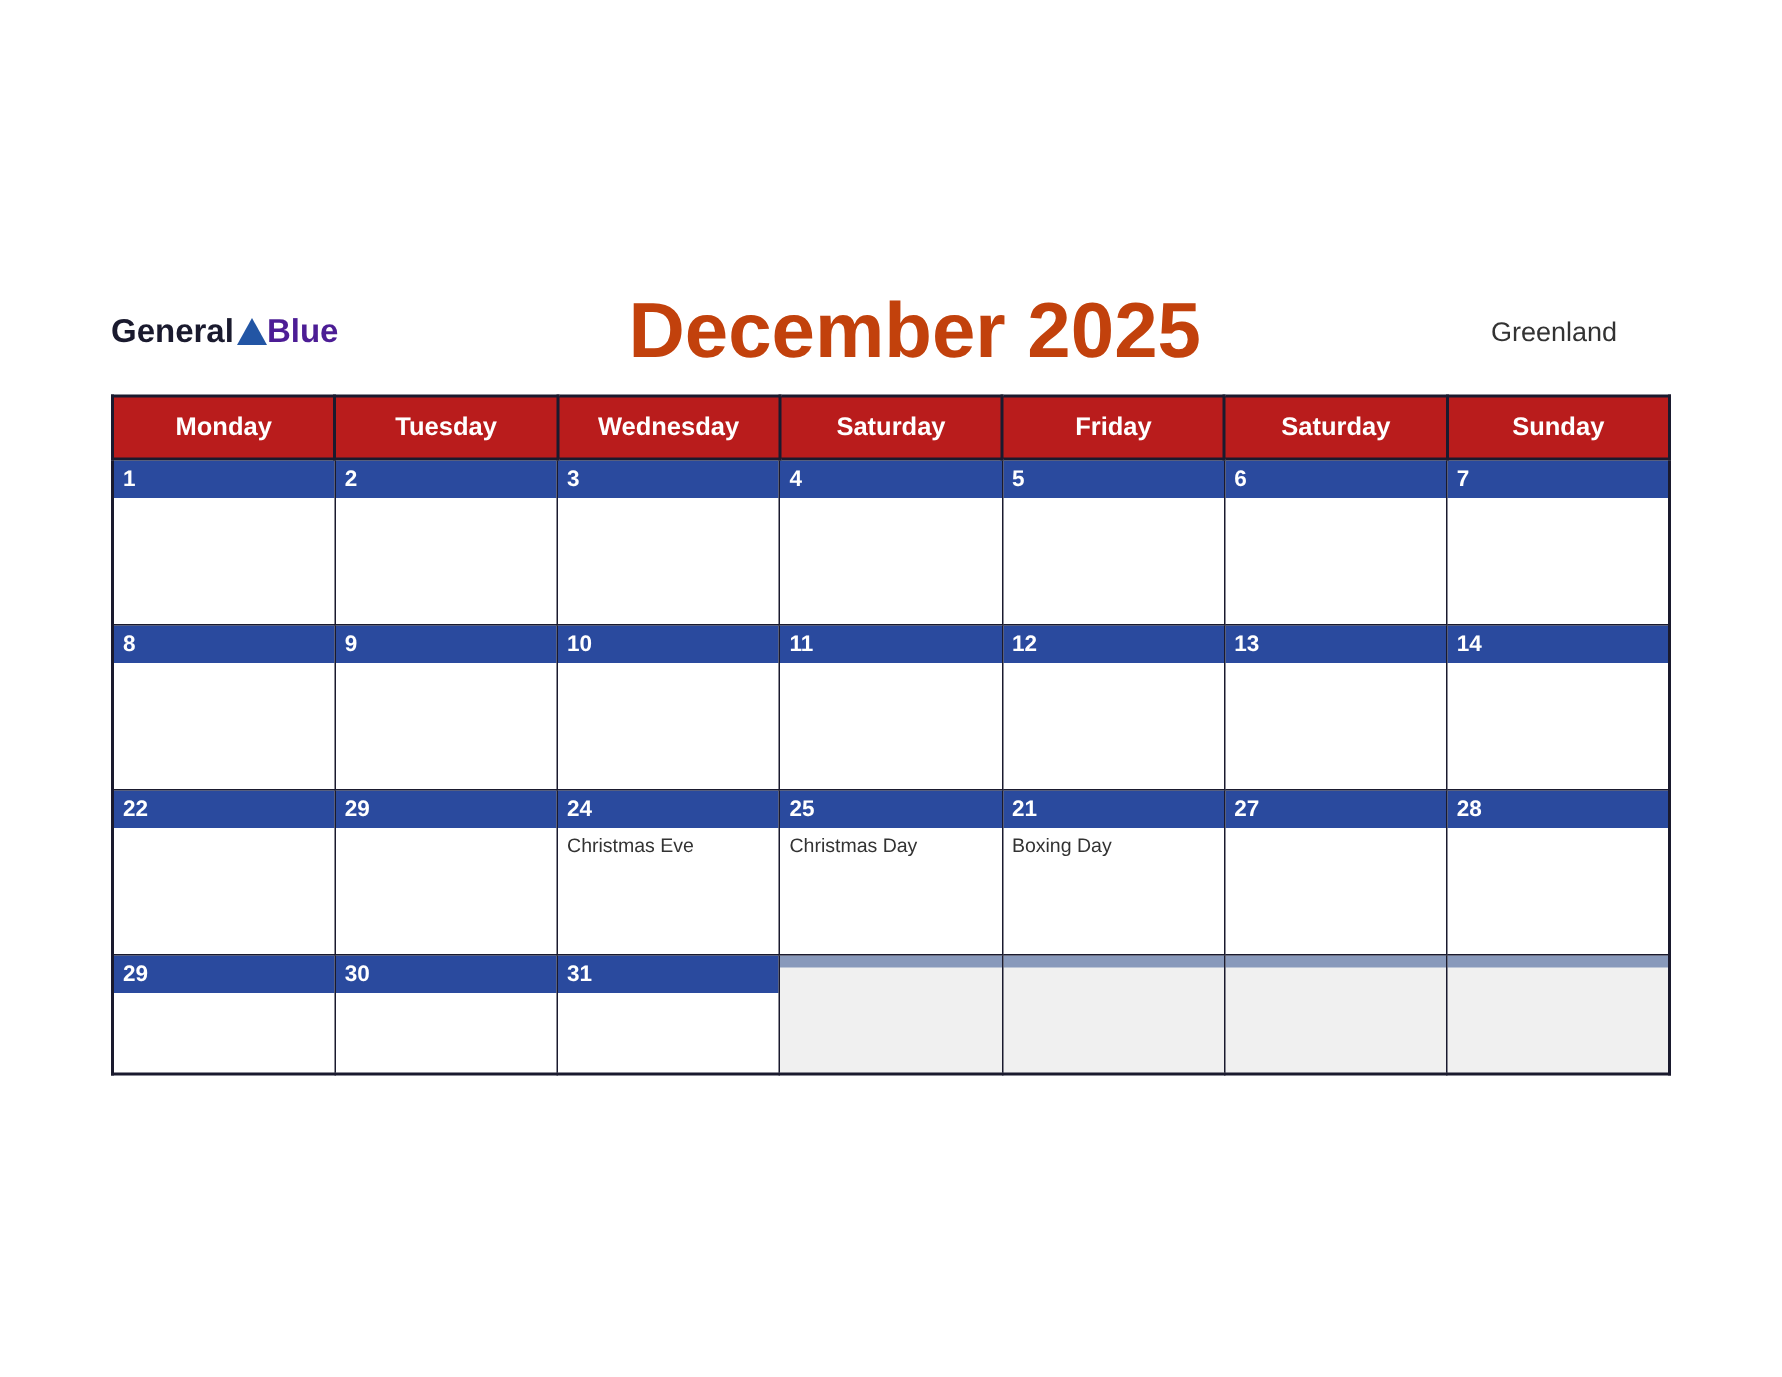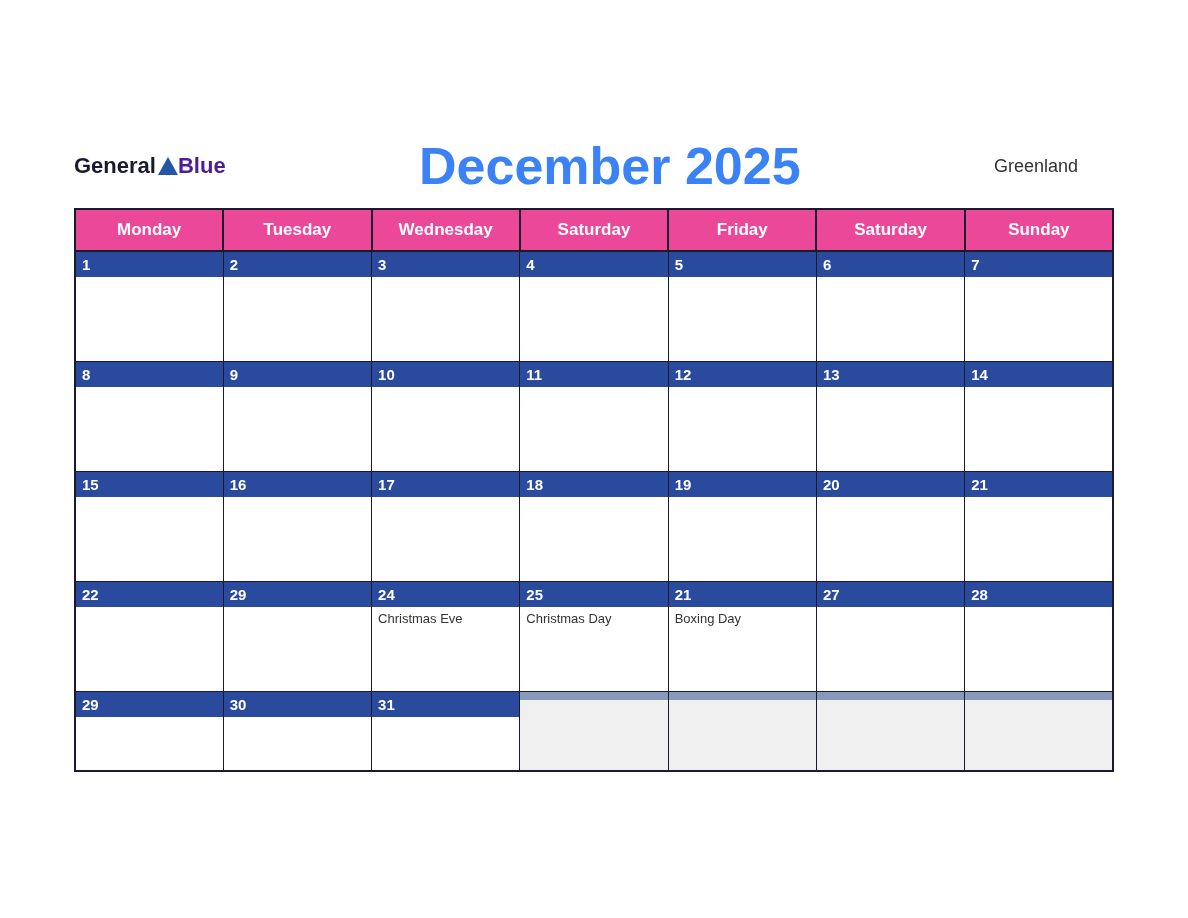--- a/index.html
+++ b/index.html
@@ -47,36 +47,36 @@
       height: 0;
       border-left: 10px solid transparent;
       border-right: 10px solid transparent;
       border-bottom: 18px solid #2255a4;
       margin-left: 2px;
       vertical-align: middle;
     }
     .title {
       font-size: 52px;
       font-weight: bold;
-      color: #3b82f6;
+      color: #c2410c;
       text-align: center;
     }
     .region {
       font-size: 18px;
       color: #333;
       text-align: left;
       min-width: 120px;
     }
     .calendar {
       width: 100%;
       border-collapse: collapse;
       border: 2px solid #1a1a2e;
     }
     .calendar th {
-      background-color: #ec4899;
+      background-color: #b91c1c;
       color: #fff;
       font-size: 17px;
       font-weight: bold;
       text-align: center;
       padding: 10px 5px;
       border: 2px solid #1a1a2e;
     }
     .calendar td {
       width: calc(100% / 7);
       height: 110px;
@@ -177,43 +177,20 @@
           </td>
           <td>
             <span class="day-header">13</span>
           </td>
           <td>
             <span class="day-header">14</span>
           </td>
         </tr>
         <tr>
           <td>
-            <span class="day-header">15</span>
-          </td>
-          <td>
-            <span class="day-header">16</span>
-          </td>
-          <td>
-            <span class="day-header">17</span>
-          </td>
-          <td>
-            <span class="day-header">18</span>
-          </td>
-          <td>
-            <span class="day-header">19</span>
-          </td>
-          <td>
-            <span class="day-header">20</span>
-          </td>
-          <td>
-            <span class="day-header">21</span>
-          </td>
-        </tr>
-        <tr>
-          <td>
             <span class="day-header">22</span>
           </td>
           <td>
             <span class="day-header">29</span>
           </td>
           <td>
             <span class="day-header">24</span>
             <div class="day-content">
               <div>Christmas Eve</div>
             </div>

